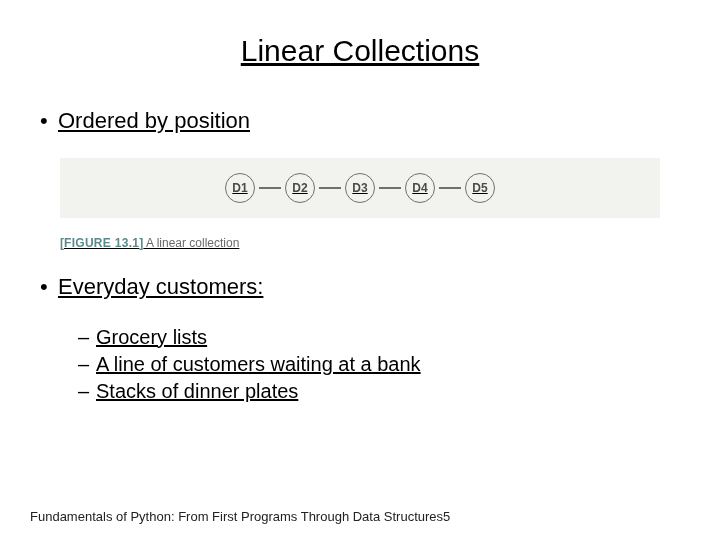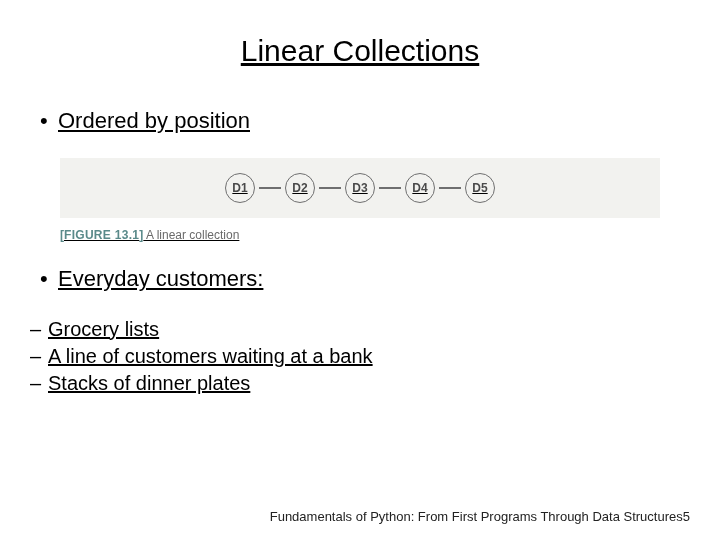--- a/index.html
+++ b/index.html
@@ -29,20 +29,21 @@
     font-size: 22px;
     margin-left: 10px;
     margin-bottom: 24px;
   }
   .bullet-l1 .dot {
     display: inline-block;
     width: 18px;
   }
   .bullet-l2 {
     font-size: 20px;
+    margin-left: 48px;
     line-height: 1.35;
   }
   .bullet-l2 .dash {
     display: inline-block;
     width: 18px;
   }
   .figure-area {
     margin: 10px 30px 24px 30px;
   }
   .figure-strip {
@@ -69,40 +70,40 @@
     font-weight: bold;
     color: #4a4a4a;
     background: #f2f2ef;
   }
   .link {
     width: 22px;
     height: 1.5px;
     background: #6f6f6f;
   }
   .figure-caption {
-    margin-top: 10px;
+    margin-top: 18px;
     font-size: 12px;
     color: #6a6a6a;
   }
   .figure-caption .bracket {
     color: #5a8a8a;
     font-weight: bold;
   }
   .figure-caption .figlabel {
     color: #5a8a8a;
     font-weight: bold;
     letter-spacing: 0.3px;
   }
   .footer {
     position: absolute;
     bottom: 16px;
     left: 30px;
     right: 30px;
     display: flex;
-    justify-content: flex-end;
+    justify-content: flex-start;
     font-size: 13px;
     color: #222;
   }
 </style>
 </head>
 <body>
 
 <div class="slide">
 
   <h1 class="title">Linear Collections</h1>

